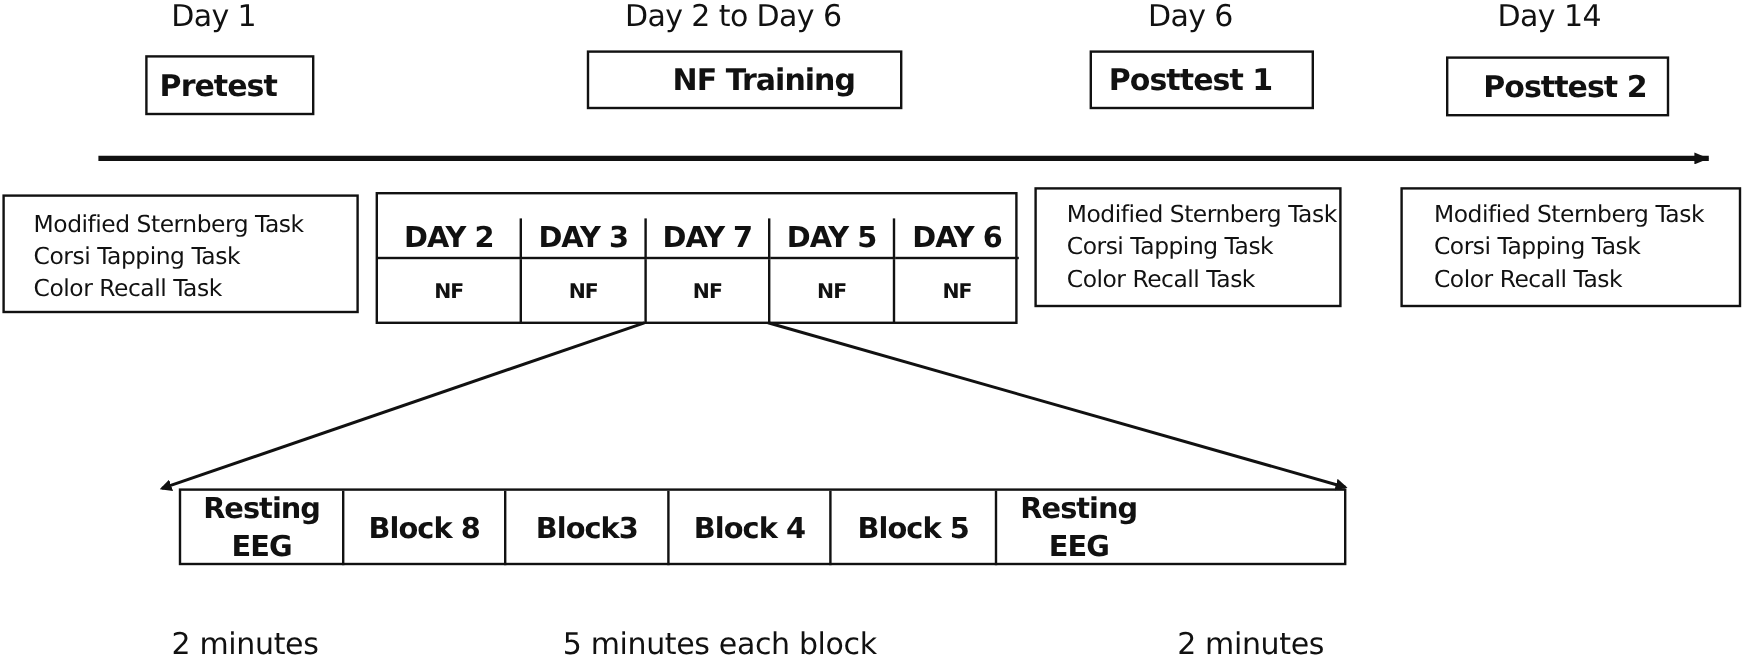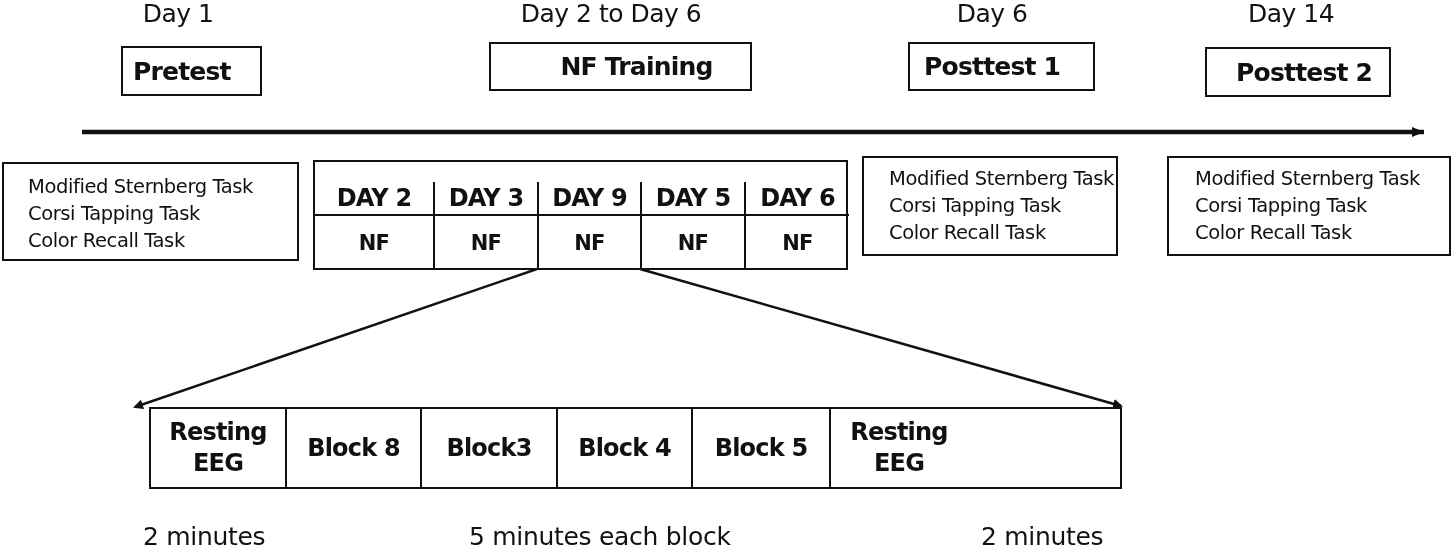--- a/index.html
+++ b/index.html
@@ -13,23 +13,23 @@
   .task-box { border:2.5px solid #111; box-sizing:border-box; font-size:19.5px; line-height:27px;
               letter-spacing:-0.4px; white-space:nowrap; }
   .task-box .task { display:block; }
   .nf-table { border:2.5px solid #111; box-sizing:border-box; display:grid;
               grid-template-columns:120px 104px 103px 104px 103px; grid-template-rows:54px 54px; }
   .nf-cell { display:flex; align-items:center; justify-content:center; font-weight:bold;
              letter-spacing:-0.8px; white-space:nowrap; box-sizing:border-box;
              border-right:2px solid #111; }
   .nf-cell.last { border-right:none; }
   .nf-cell.head { font-size:24px; border-bottom:2px solid #111;margin-top:20px; }
-  .nf-cell.sub { font-size:21px; }
+  .nf-cell.sub { font-size:17px; }
   .blocks-row { border:2.5px solid #111; box-sizing:border-box; display:grid;
-                grid-template-columns:136px 135px 136px 135px 138px 136px 155px; height:82px; }
+                grid-template-columns:136px 135px 136px 135px 138px 136px 155px; height:64px; }
   .block-cell { display:flex; align-items:center; justify-content:center; text-align:center;
                 font-weight:bold; font-size:24px; line-height:31px; letter-spacing:-0.8px;
                 border-right:2px solid #111; box-sizing:border-box; }
   .block-cell.last { border-right:none; }
   .block-cell span { display:block; }
   .duration { font-size:25px; white-space:nowrap; line-height:28px; letter-spacing:-0.3px; }
   svg.overlay { position:absolute; left:0; top:0; pointer-events:none; }
 </style>
 </head>
 <body>
@@ -78,21 +78,21 @@
 </div>
 <div class="abs task-box" style="left:1167px; top:156px; width:284px; height:100px; padding:7px 0 0 26px;">
   <span class="task">Modified Sternberg Task</span>
   <span class="task">Corsi Tapping Task</span>
   <span class="task">Color Recall Task</span>
 </div>
 
 <div class="abs nf-table" style="left:313px; top:160px; width:535px; height:110px;">
   <div class="nf-cell head">DAY 2</div>
   <div class="nf-cell head">DAY 3</div>
-  <div class="nf-cell head">DAY 9</div>
+  <div class="nf-cell head">DAY 7</div>
   <div class="nf-cell head">DAY 5</div>
   <div class="nf-cell head last">DAY 6</div>
   <div class="nf-cell sub">NF</div>
   <div class="nf-cell sub">NF</div>
   <div class="nf-cell sub">NF</div>
   <div class="nf-cell sub">NF</div>
   <div class="nf-cell sub last">NF</div>
 </div>
 
 <div class="abs blocks-row" style="left:149px; top:407px; width:973px;">

